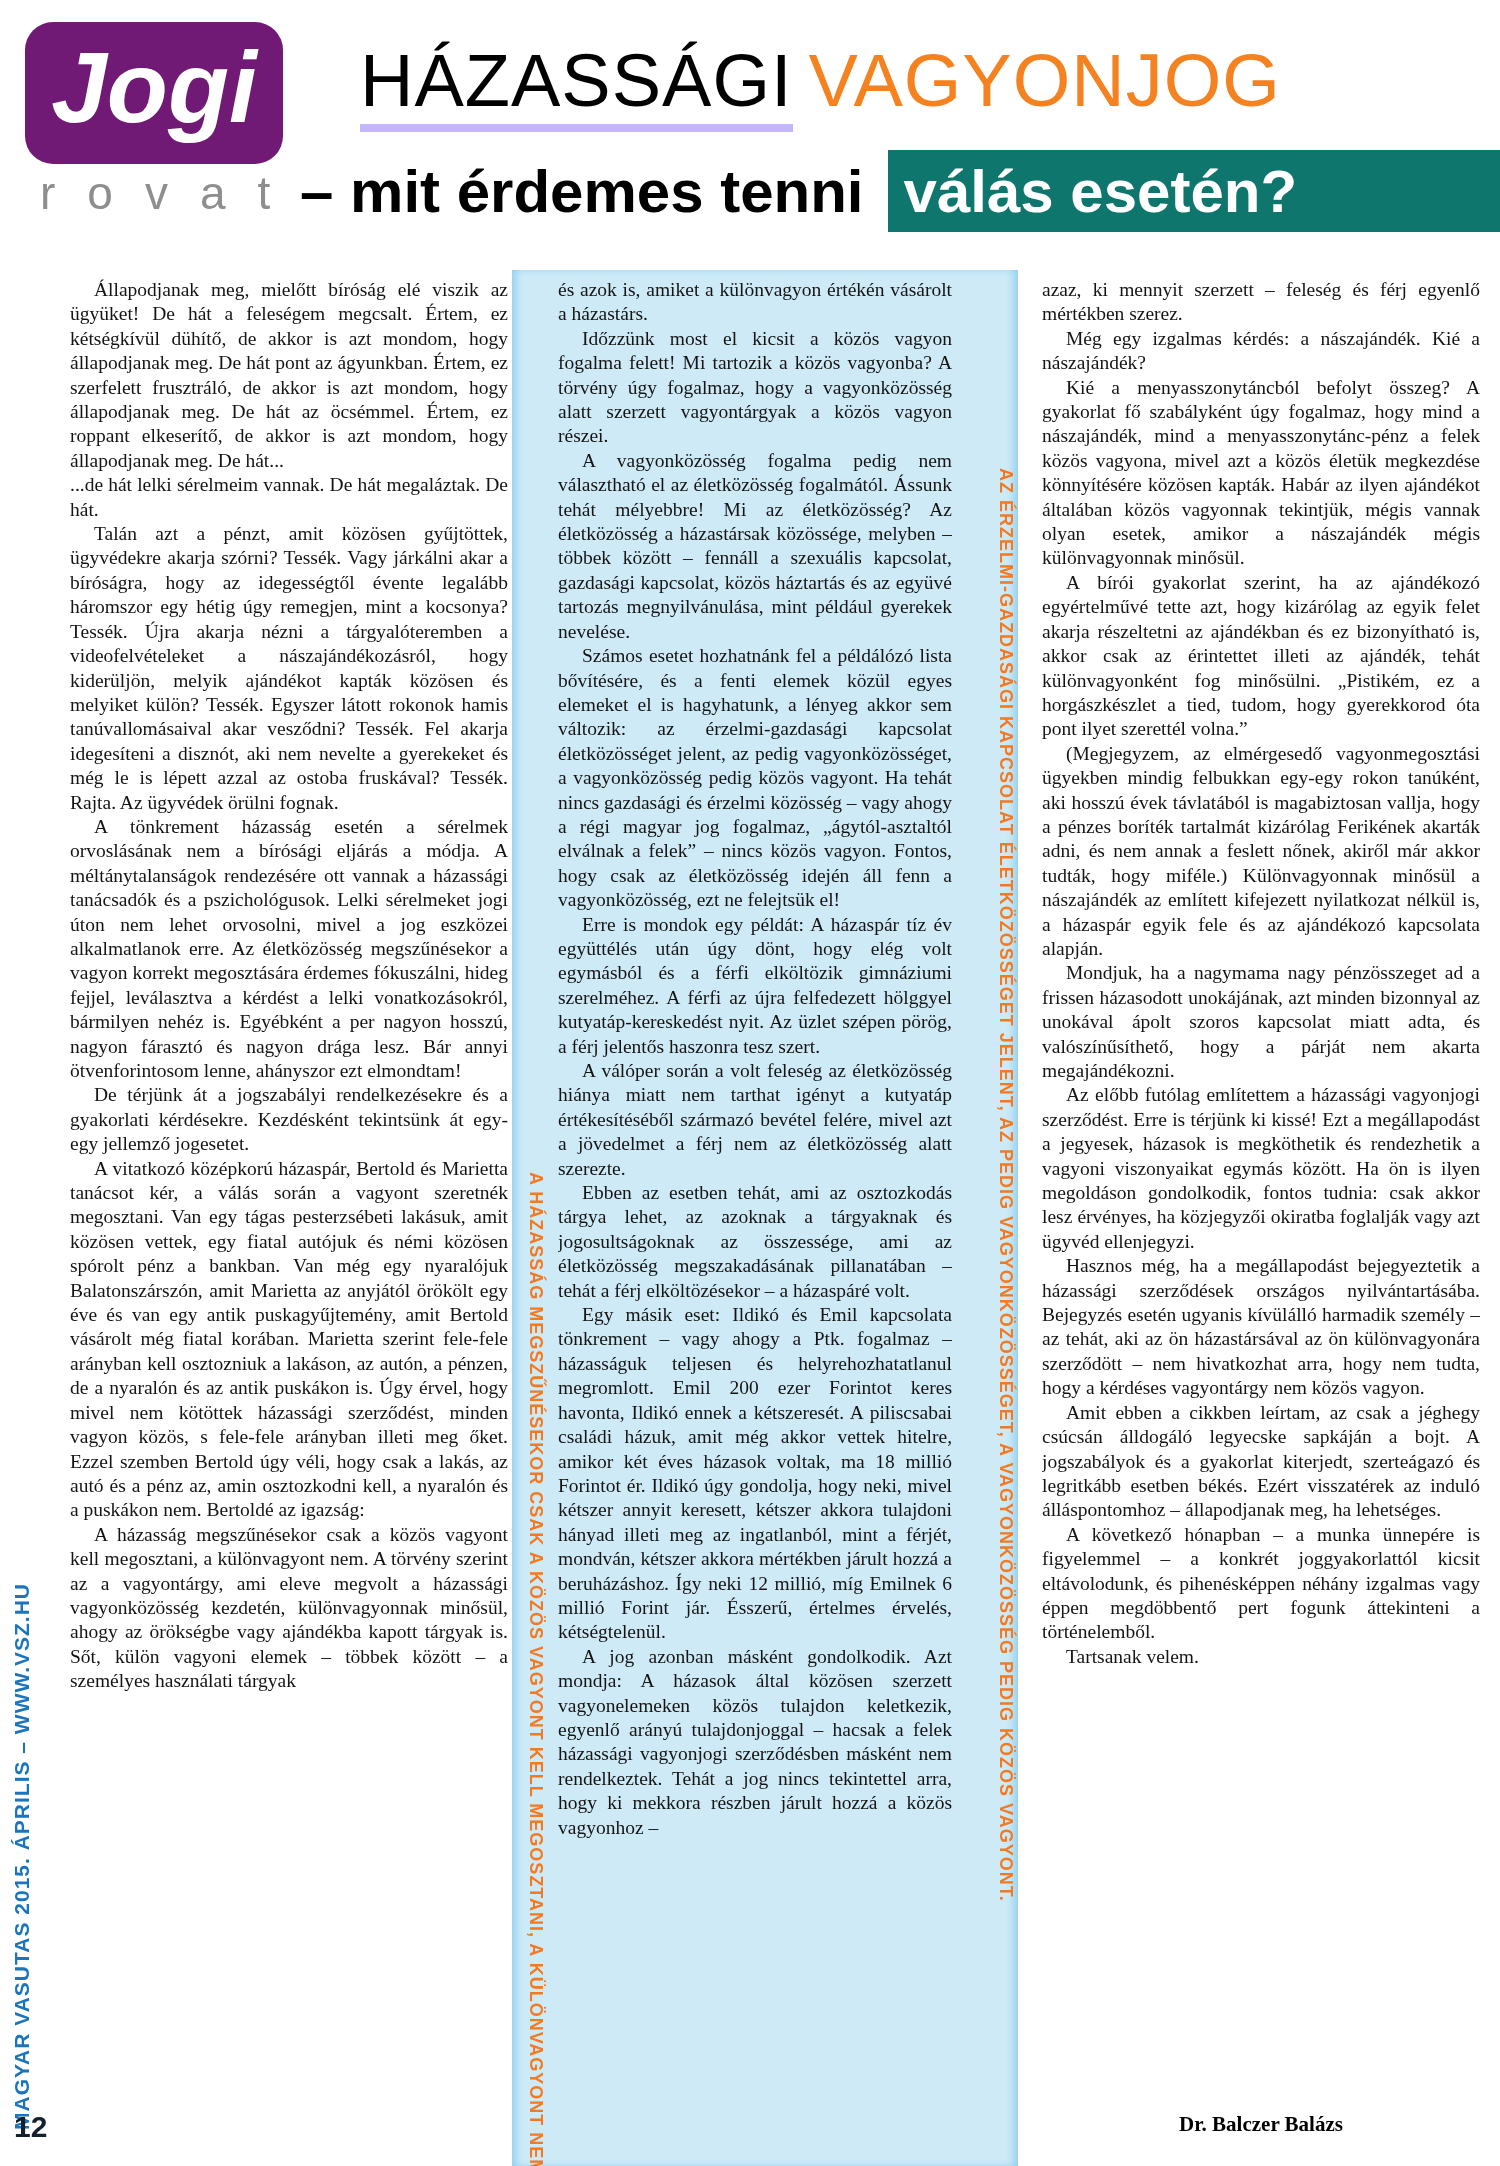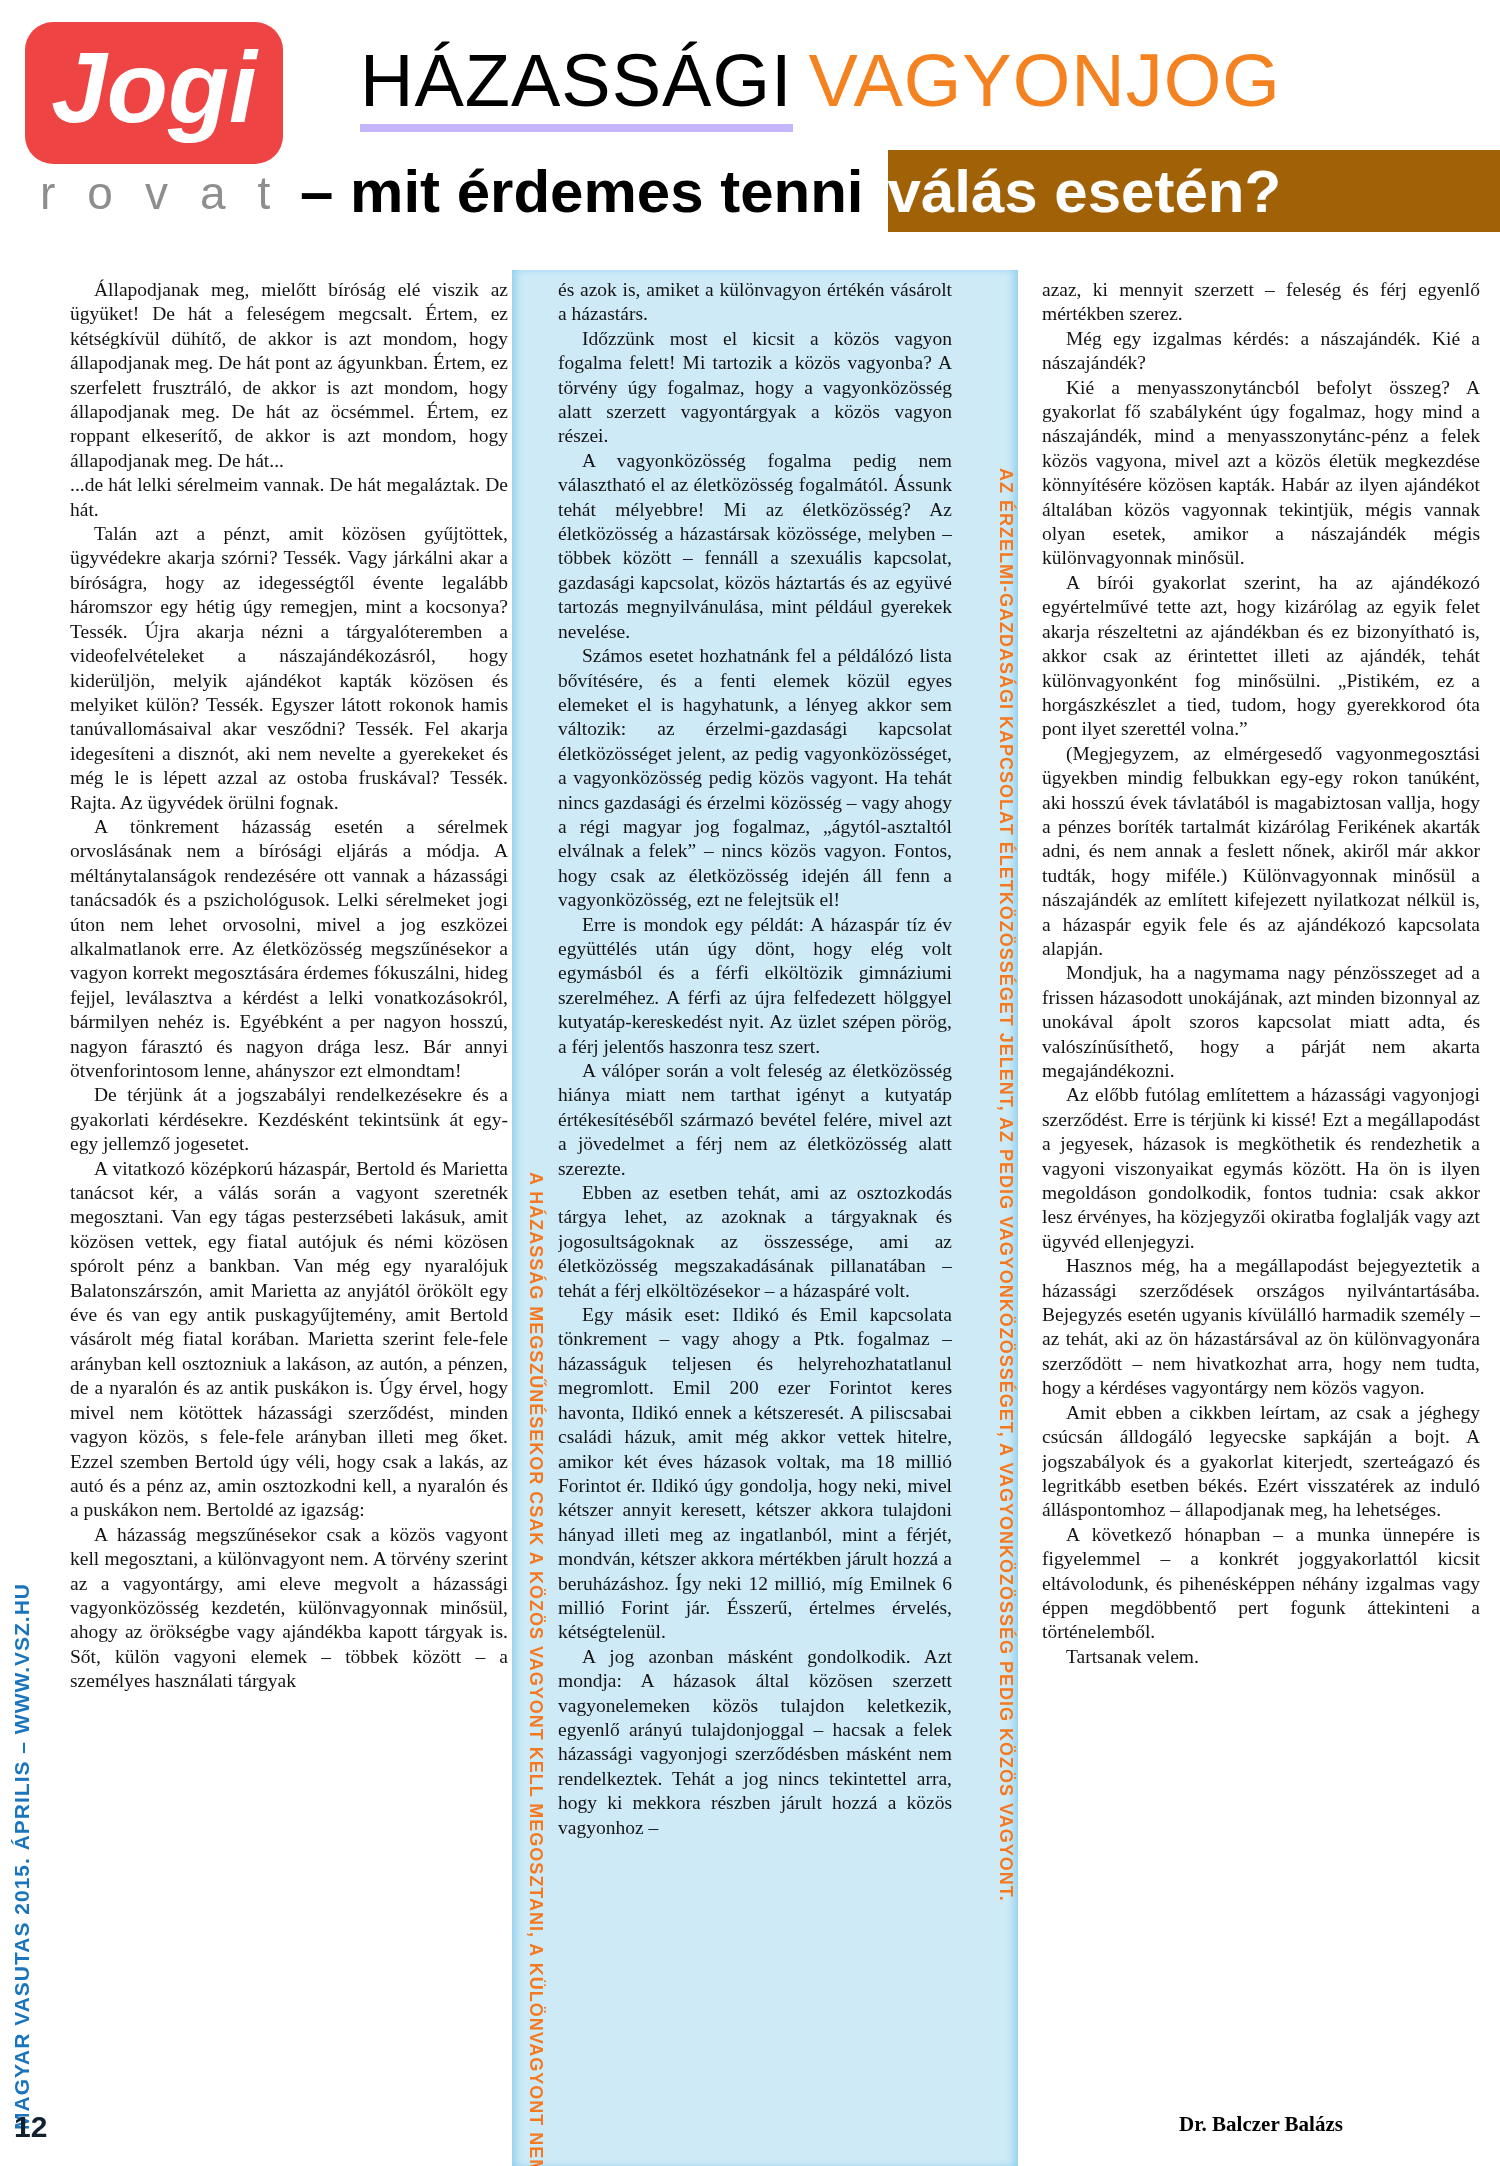--- a/index.html
+++ b/index.html
@@ -4,21 +4,21 @@
 <style>
   html,body { margin:0; padding:0; background:#ffffff; }
   .page {
     position:relative; width:1500px; height:2166px; background:#ffffff;
     overflow:hidden; font-family:"Liberation Serif", serif; color:#111;
   }
 
   
   .logo-box {
     position:absolute; left:25px; top:22px; width:258px; height:142px;
-    background:#ef4444; border-radius:28px;
+    background:#701a75; border-radius:28px;
     display:flex; align-items:center; justify-content:center;
   }
   .logo-main {
     color:#ffffff; font-family:"Liberation Sans", sans-serif;
     font-weight:bold; font-style:italic; font-size:100px; line-height:1;
     transform:translateY(-6px);
   }
   .logo-sub {
     position:absolute; left:40px; top:170px; width:260px;
     color:#8e8e8e; font-family:"Liberation Sans", sans-serif;
@@ -30,21 +30,21 @@
     font-size:74px; line-height:1.05; white-space:nowrap; letter-spacing:1px;
   }
   .t-black { color:#000; border-bottom:8px solid #c4b5fd; padding-bottom:2px; }
   .t-orange { color:#f58220; margin-left:16px; }
   .subtitle {
     position:absolute; left:300px; top:150px; right:0; margin:0; height:82px;
     display:flex; align-items:stretch;
     font-family:"Liberation Sans", sans-serif; font-weight:bold; font-size:60px;
   }
   .s-plain { color:#000; white-space:nowrap; display:flex; align-items:center; padding-right:24px; }
-  .s-box  { background:#a16207; color:#fff; flex:1; display:flex; align-items:center; }
+  .s-box  { background:#0f766e; color:#fff; flex:1; display:flex; align-items:center; padding-left:16px; }
 
   
   .blue-panel {
     position:absolute; left:512px; top:270px; width:506px; height:1896px;
     background:#cfeaf7;
     box-shadow: inset 7px 0 9px -3px #8fd0ee, inset -7px 0 9px -3px #8fd0ee;
   }
 
   
   .col {

